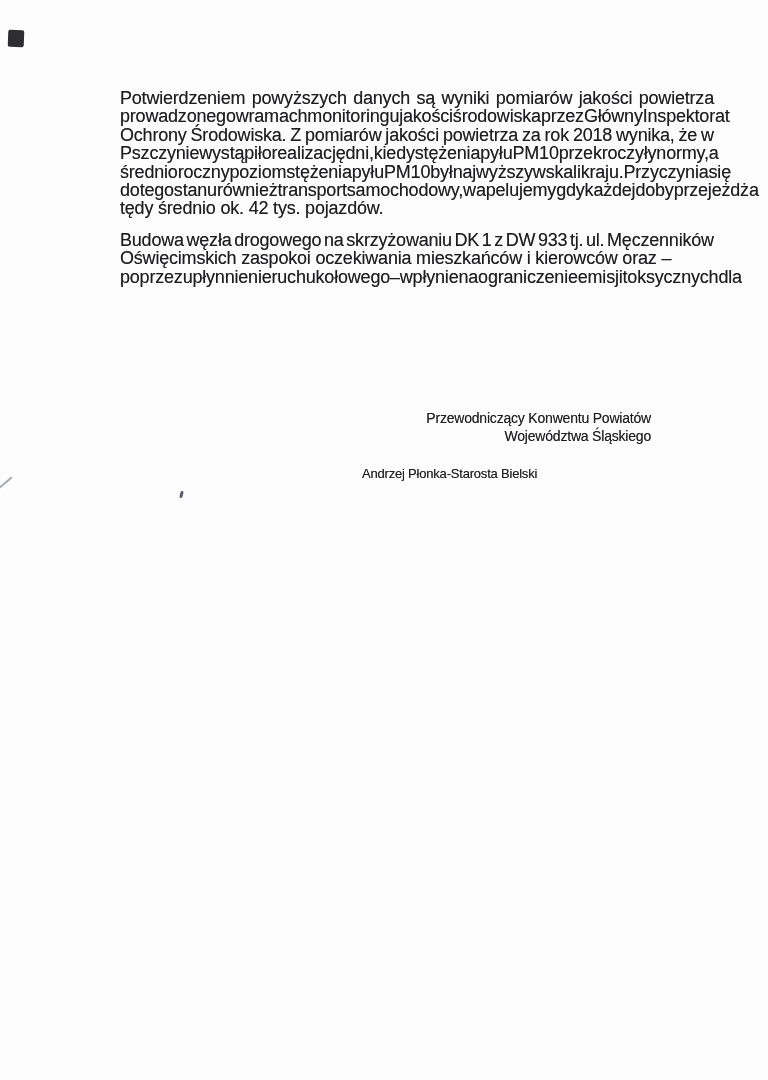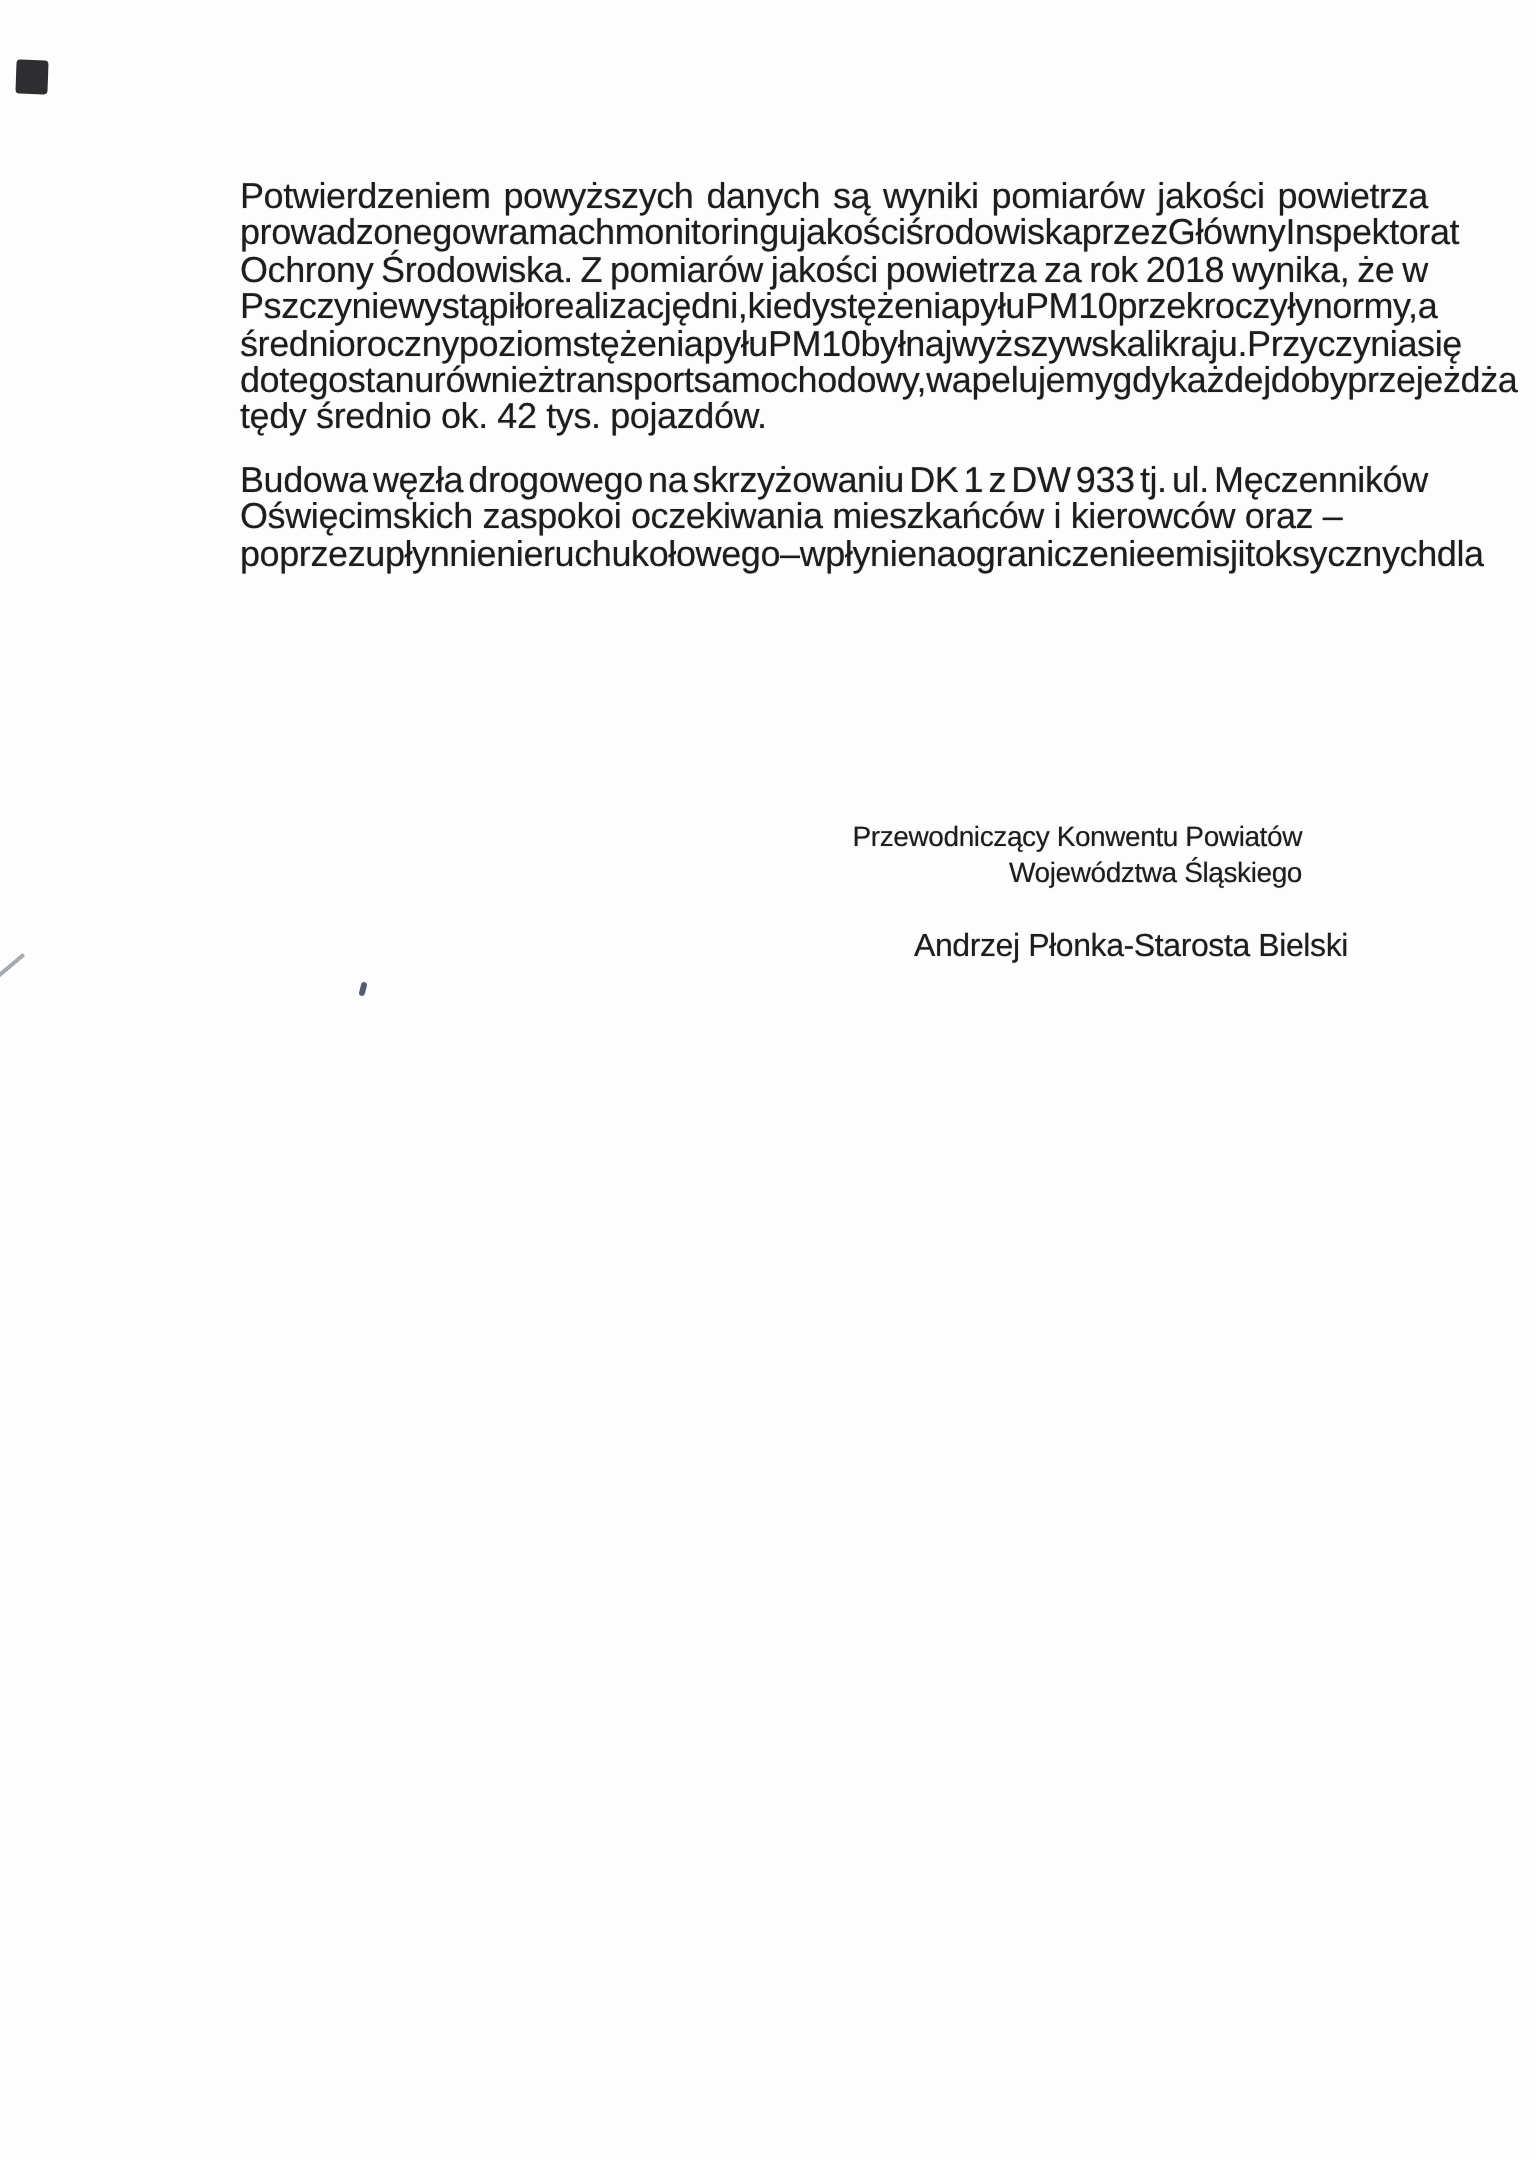--- a/index.html
+++ b/index.html
@@ -45,27 +45,27 @@
     top: 409px;
     left: 351px;
     width: 300px;
     font-size: 14px;
     letter-spacing: -0.2px;
     text-align: right;
   }
   .sig-name {
     position: absolute;
     top: 465px;
-    left: 374px;
+    left: 362px;
     width: 300px;
     height: 18.4px;
     line-height: 18.4px;
-    font-size: 16px;
+    font-size: 13px;
     letter-spacing: -0.2px;
-    text-align: right;
+    text-align: left;
     white-space: nowrap;
   }
 
   
   .artifact { position: absolute; }
   .artifact.mark {
     left: 8px; top: 30px;
     width: 16px; height: 17px;
     background: #2e2e30;
     border-radius: 2px;

